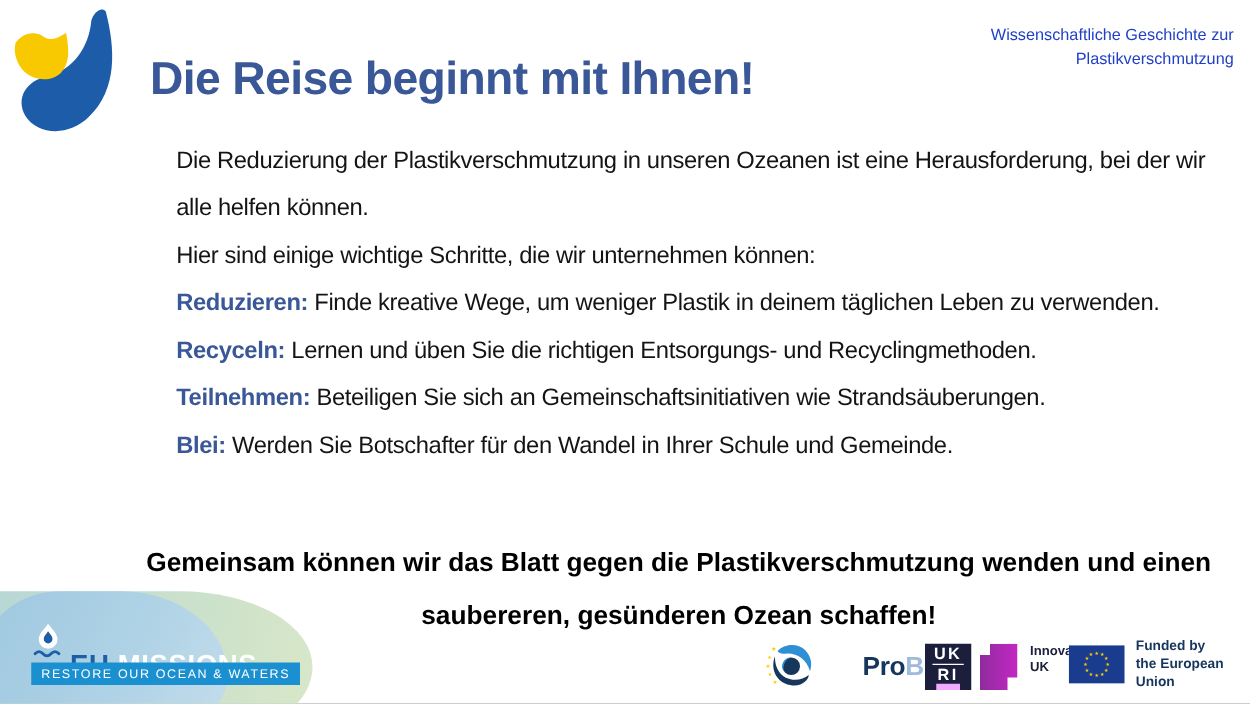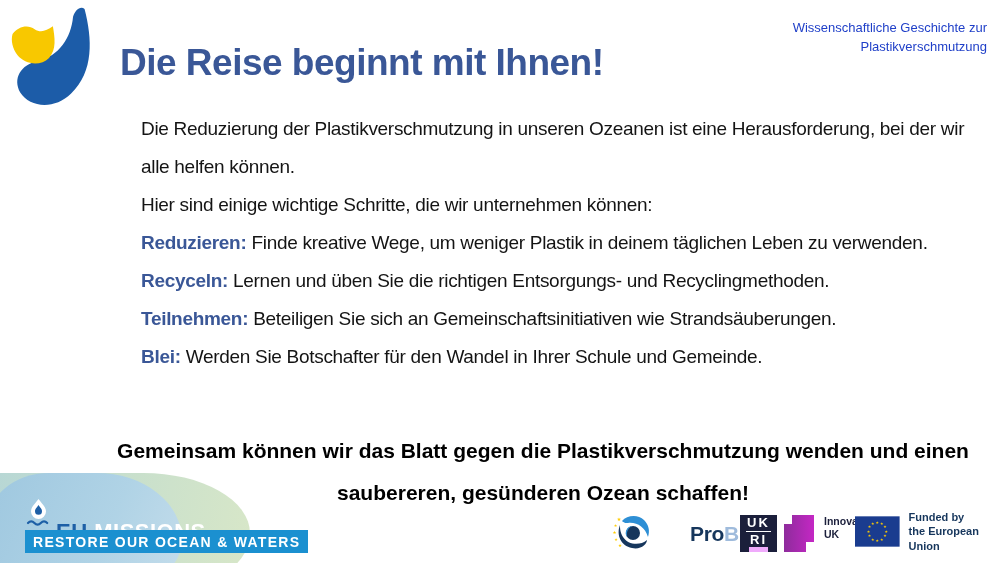--- a/index.html
+++ b/index.html
@@ -40,21 +40,21 @@
     background:linear-gradient(115deg,#9cc6e0 0%,#aed2e8 60%,#c3dcee 100%);
     border-top-left-radius:70px 60px; border-top-right-radius:95px 75px;
     border-bottom-right-radius:60px 50px; opacity:.92;
   }
   .eu-missions{position:absolute; left:0; bottom:0; width:240px; height:90px;}
   .em-drop{position:absolute; left:25px; top:26px; width:27px; height:30px;}
   .em-title{position:absolute; left:56px; top:46px; font-size:22px; font-weight:bold; letter-spacing:.5px;}
   .em-eu{color:#1D5FA6;} .em-missions{color:#ffffff;}
   .em-banner{
     position:absolute; left:25px; top:57px; background:#1B90D0; color:#fff;
-    font-size:14px; font-weight:bold; letter-spacing:1.3px; padding:4px 8px 3px 8px;
+    font-size:10px; font-weight:normal; letter-spacing:1.3px; padding:4px 8px 3px 8px;
     white-space:nowrap;
   }
   .probleu{position:absolute; left:612px; bottom:8px; width:125px; height:44px;}
   .pb-icon{position:absolute; left:0; top:2px; width:40px; height:40px;}
   .pb-text{position:absolute; left:46px; top:11px; font-size:21px; font-weight:bold; letter-spacing:-0.3px;margin-left:32px;}
   .pb-pro{color:#16365C;} .pb-bleu{color:#9FBBDC;}
   .ukri{position:absolute; left:740px; bottom:8px; height:40px; display:flex; align-items:flex-start;}
   .ukri-box{
     width:37px; height:37px; background:#1B1F3B; color:#fff; font-weight:bold;
     font-size:13px; letter-spacing:2px; line-height:1.2; display:flex; flex-direction:column;

